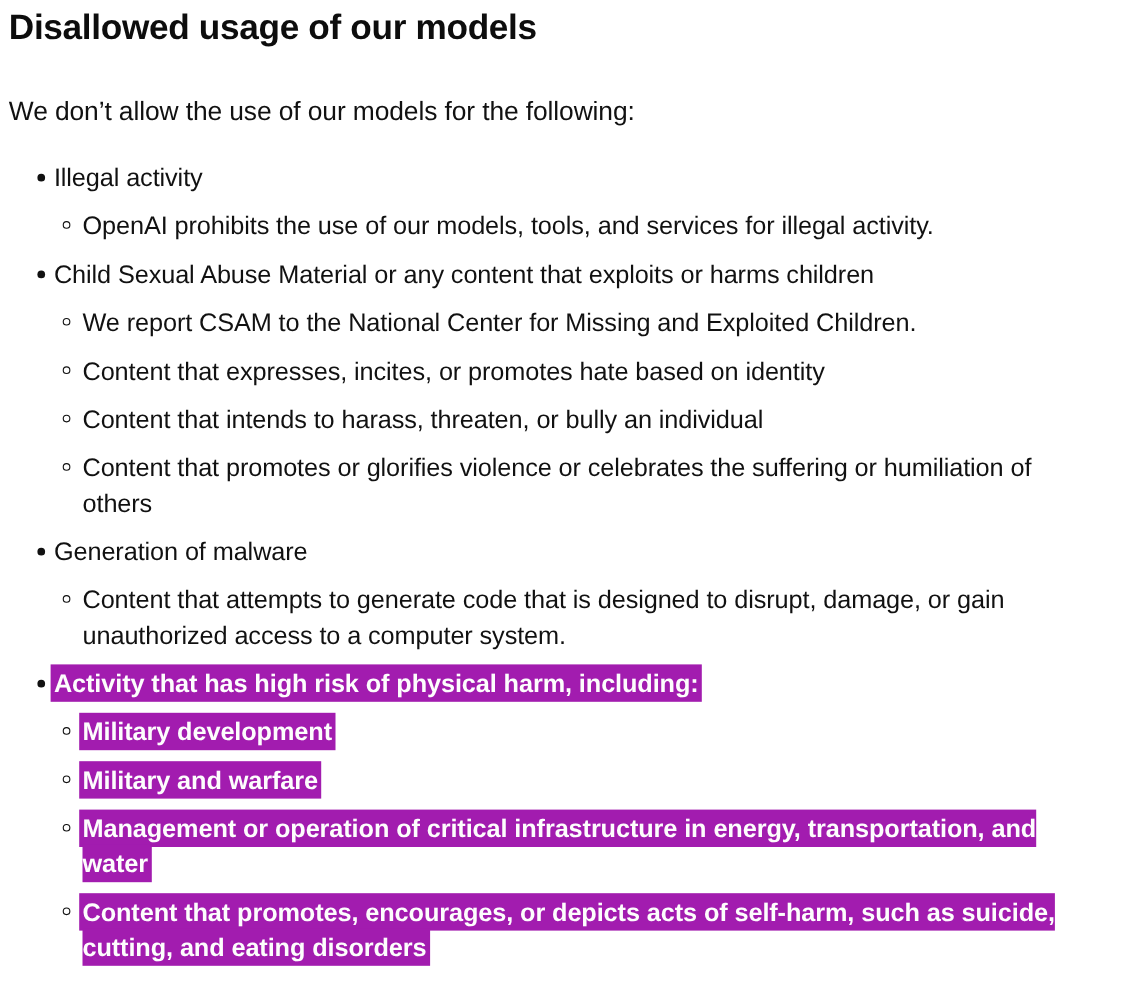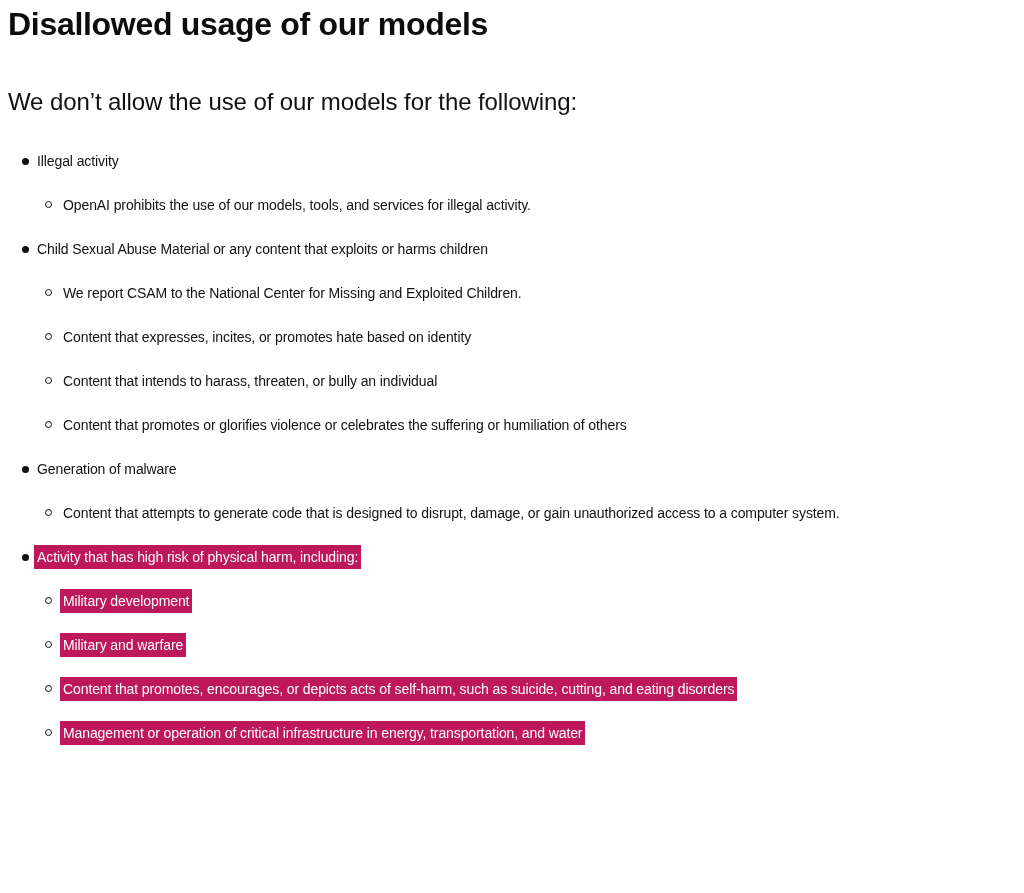--- a/index.html
+++ b/index.html
@@ -27,24 +27,24 @@
     letter-spacing: -0.3px;
     color: #0d0d0d;
   }
   p.intro {
     margin: 0 0 27px 0;
     font-size: 24px;
     line-height: 32px;
     letter-spacing: -0.1px;
   }
   ul.policy-list {
-    margin: 4px;
+    margin: 16px;
     padding: 0;
     list-style: none;
-    font-size: 14px;
+    font-size: 23px;
     letter-spacing: -0.1px;
   }
   ul.policy-list li {
     position: relative;
     line-height: 32px;
     margin: 0 0 12px 0;
   }
   li.li-1 { padding-left: 25px; }
   li.li-1 > .marker {
     position: absolute;
@@ -61,24 +61,25 @@
     left: 33px;
     top: 11.5px;
     width: 5px;
     height: 5px;
     border: 1.5px solid #111111;
     border-radius: 50%;
     background: transparent;
   }
   .txt { color: #111111; }
   .txt.hl {
-    background: #be185d;
+    background: #a21caf;
     color: #fdfdfd;
     padding: 4px 3px;
     margin-left: -3px;
+    font-weight: bold;
   }
 </style>
 </head>
 <body>
 
 <div class="page">
 
   <h1 class="page-title">Disallowed usage of our models</h1>
 
   <p class="intro">We don’t allow the use of our models for the following:</p>
@@ -132,21 +133,21 @@
     <li class="li-2">
       <span class="marker"></span>
       <span class="txt hl">Military development</span>
     </li>
     <li class="li-2">
       <span class="marker"></span>
       <span class="txt hl">Military and warfare</span>
     </li>
     <li class="li-2">
       <span class="marker"></span>
-      <span class="txt hl">Content that promotes, encourages, or depicts acts of self-harm, such as suicide, cutting, and eating disorders</span>
+      <span class="txt hl">Management or operation of critical infrastructure in energy, transportation, and water</span>
     </li>
     <li class="li-2">
       <span class="marker"></span>
-      <span class="txt hl">Management or operation of critical infrastructure in energy, transportation, and water</span>
+      <span class="txt hl">Content that promotes, encourages, or depicts acts of self-harm, such as suicide, cutting, and eating disorders</span>
     </li>
 
   </ul>
 </div>
 
 </body></html>

